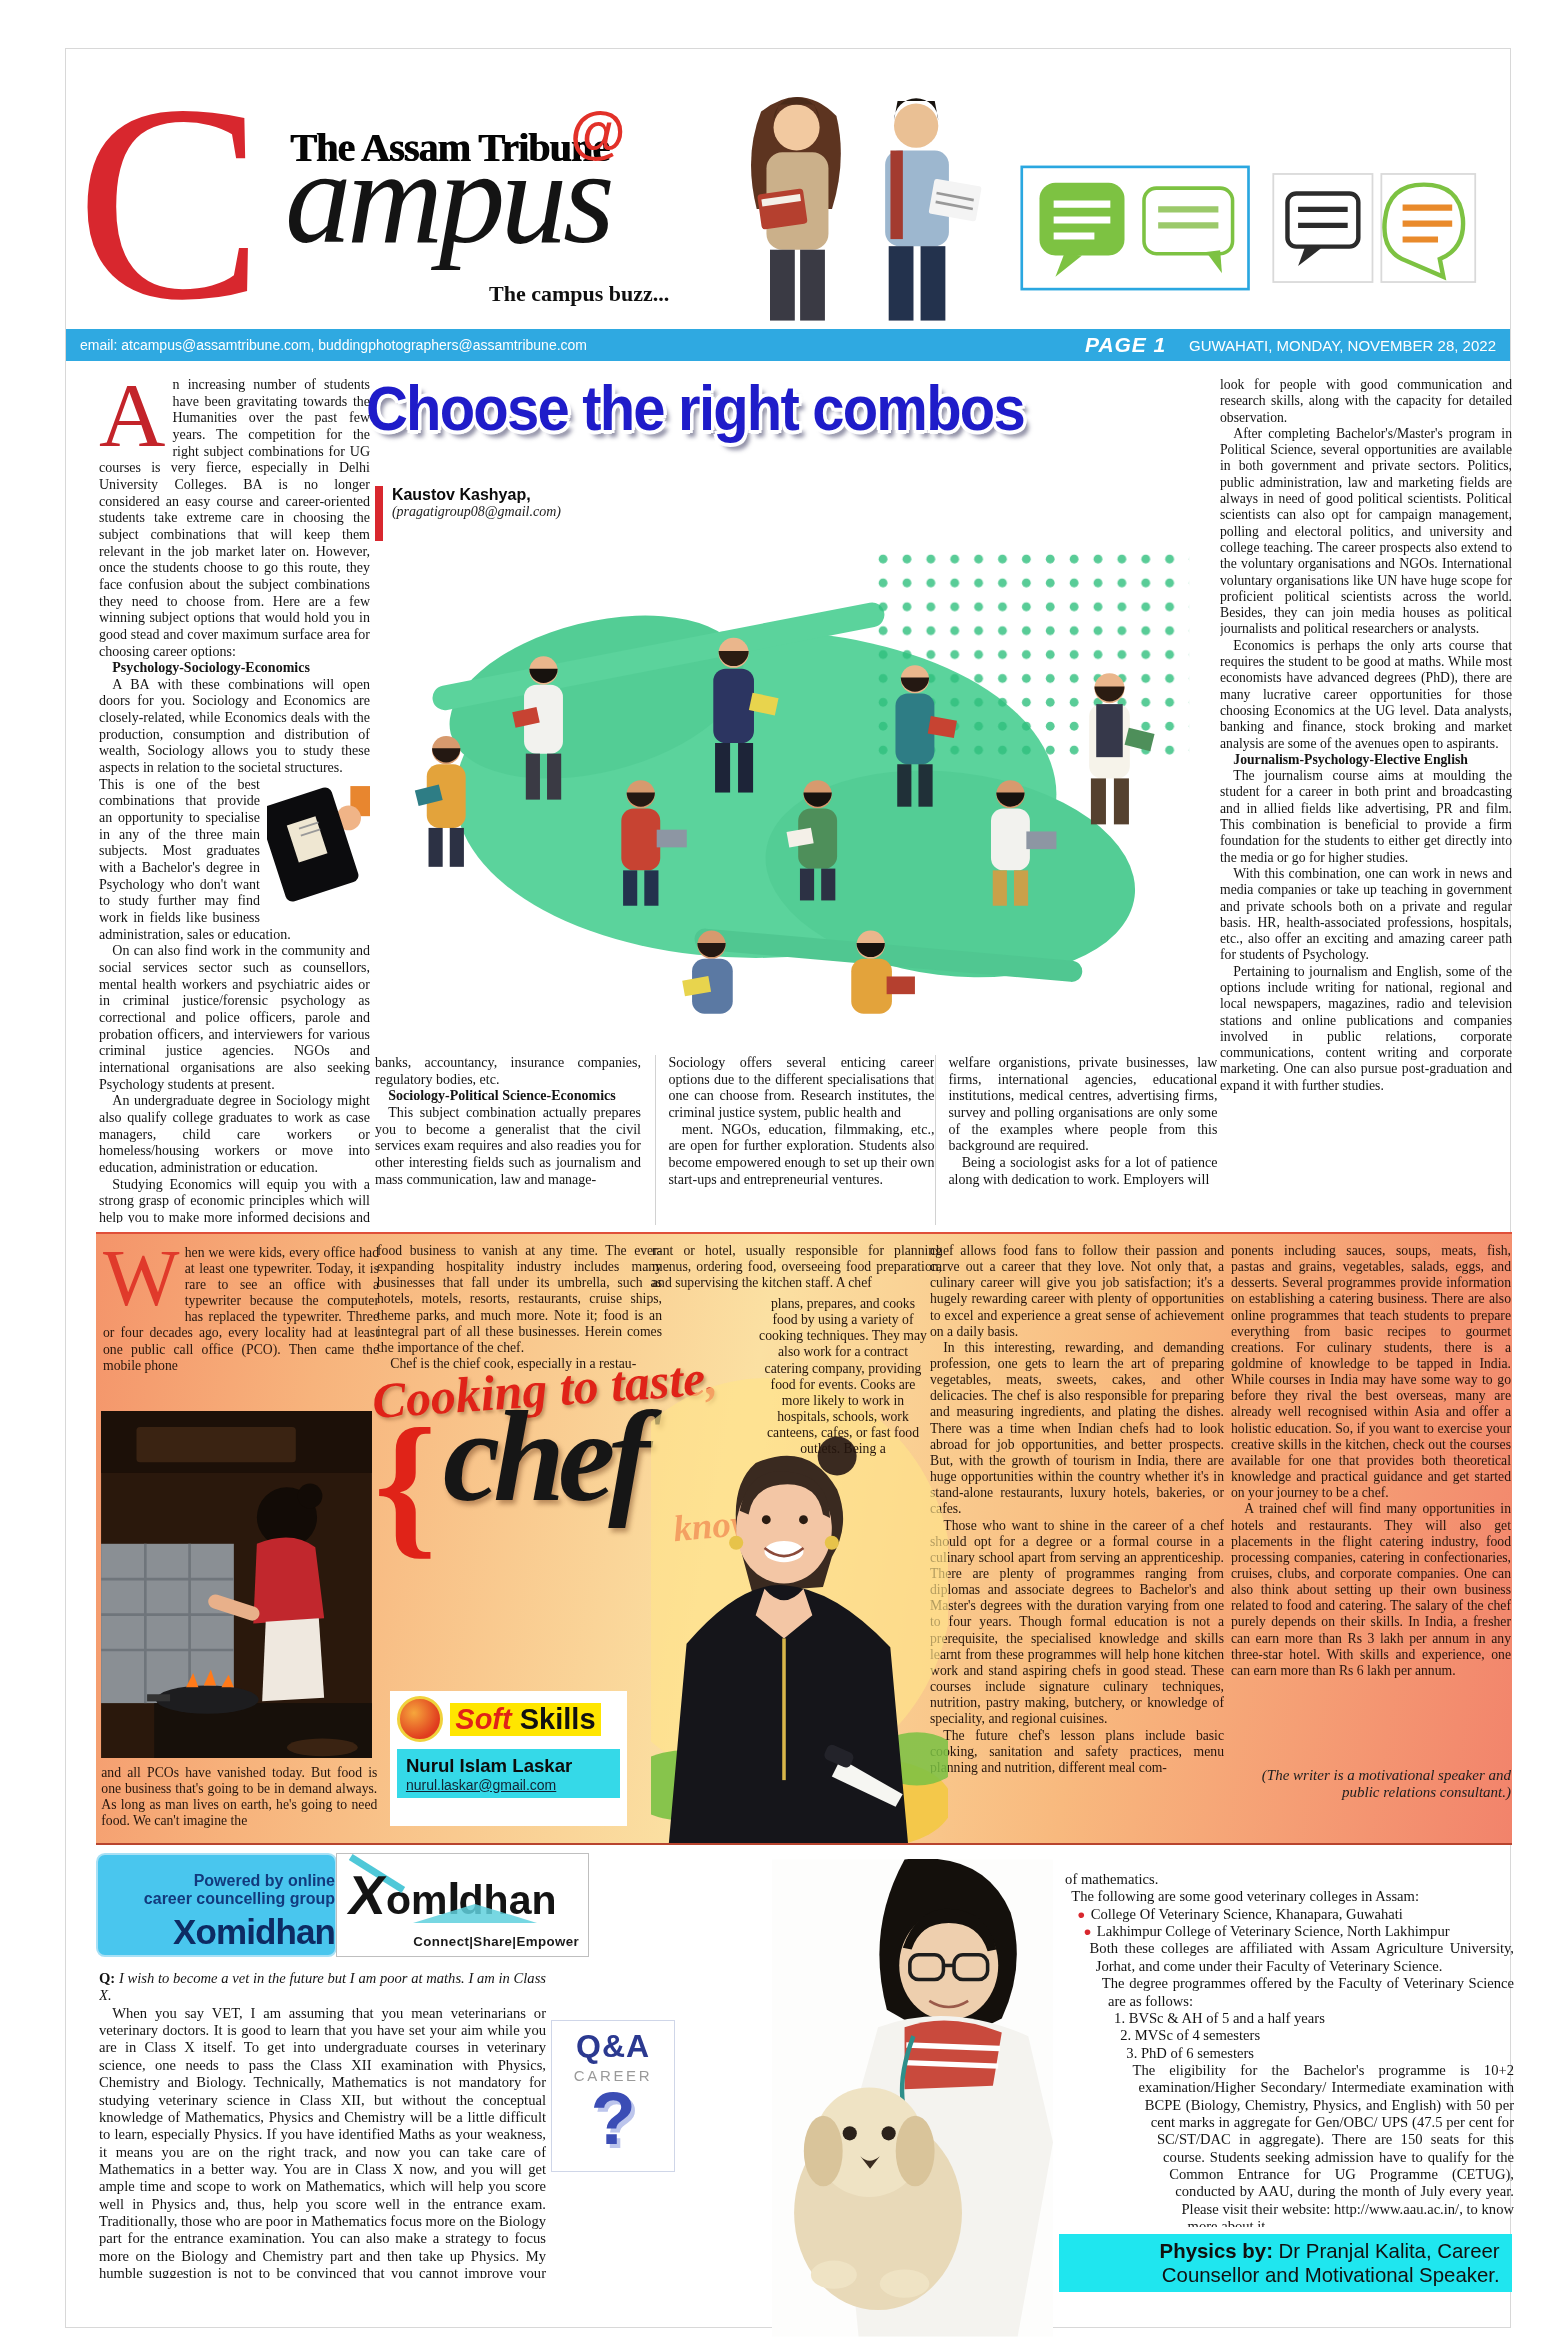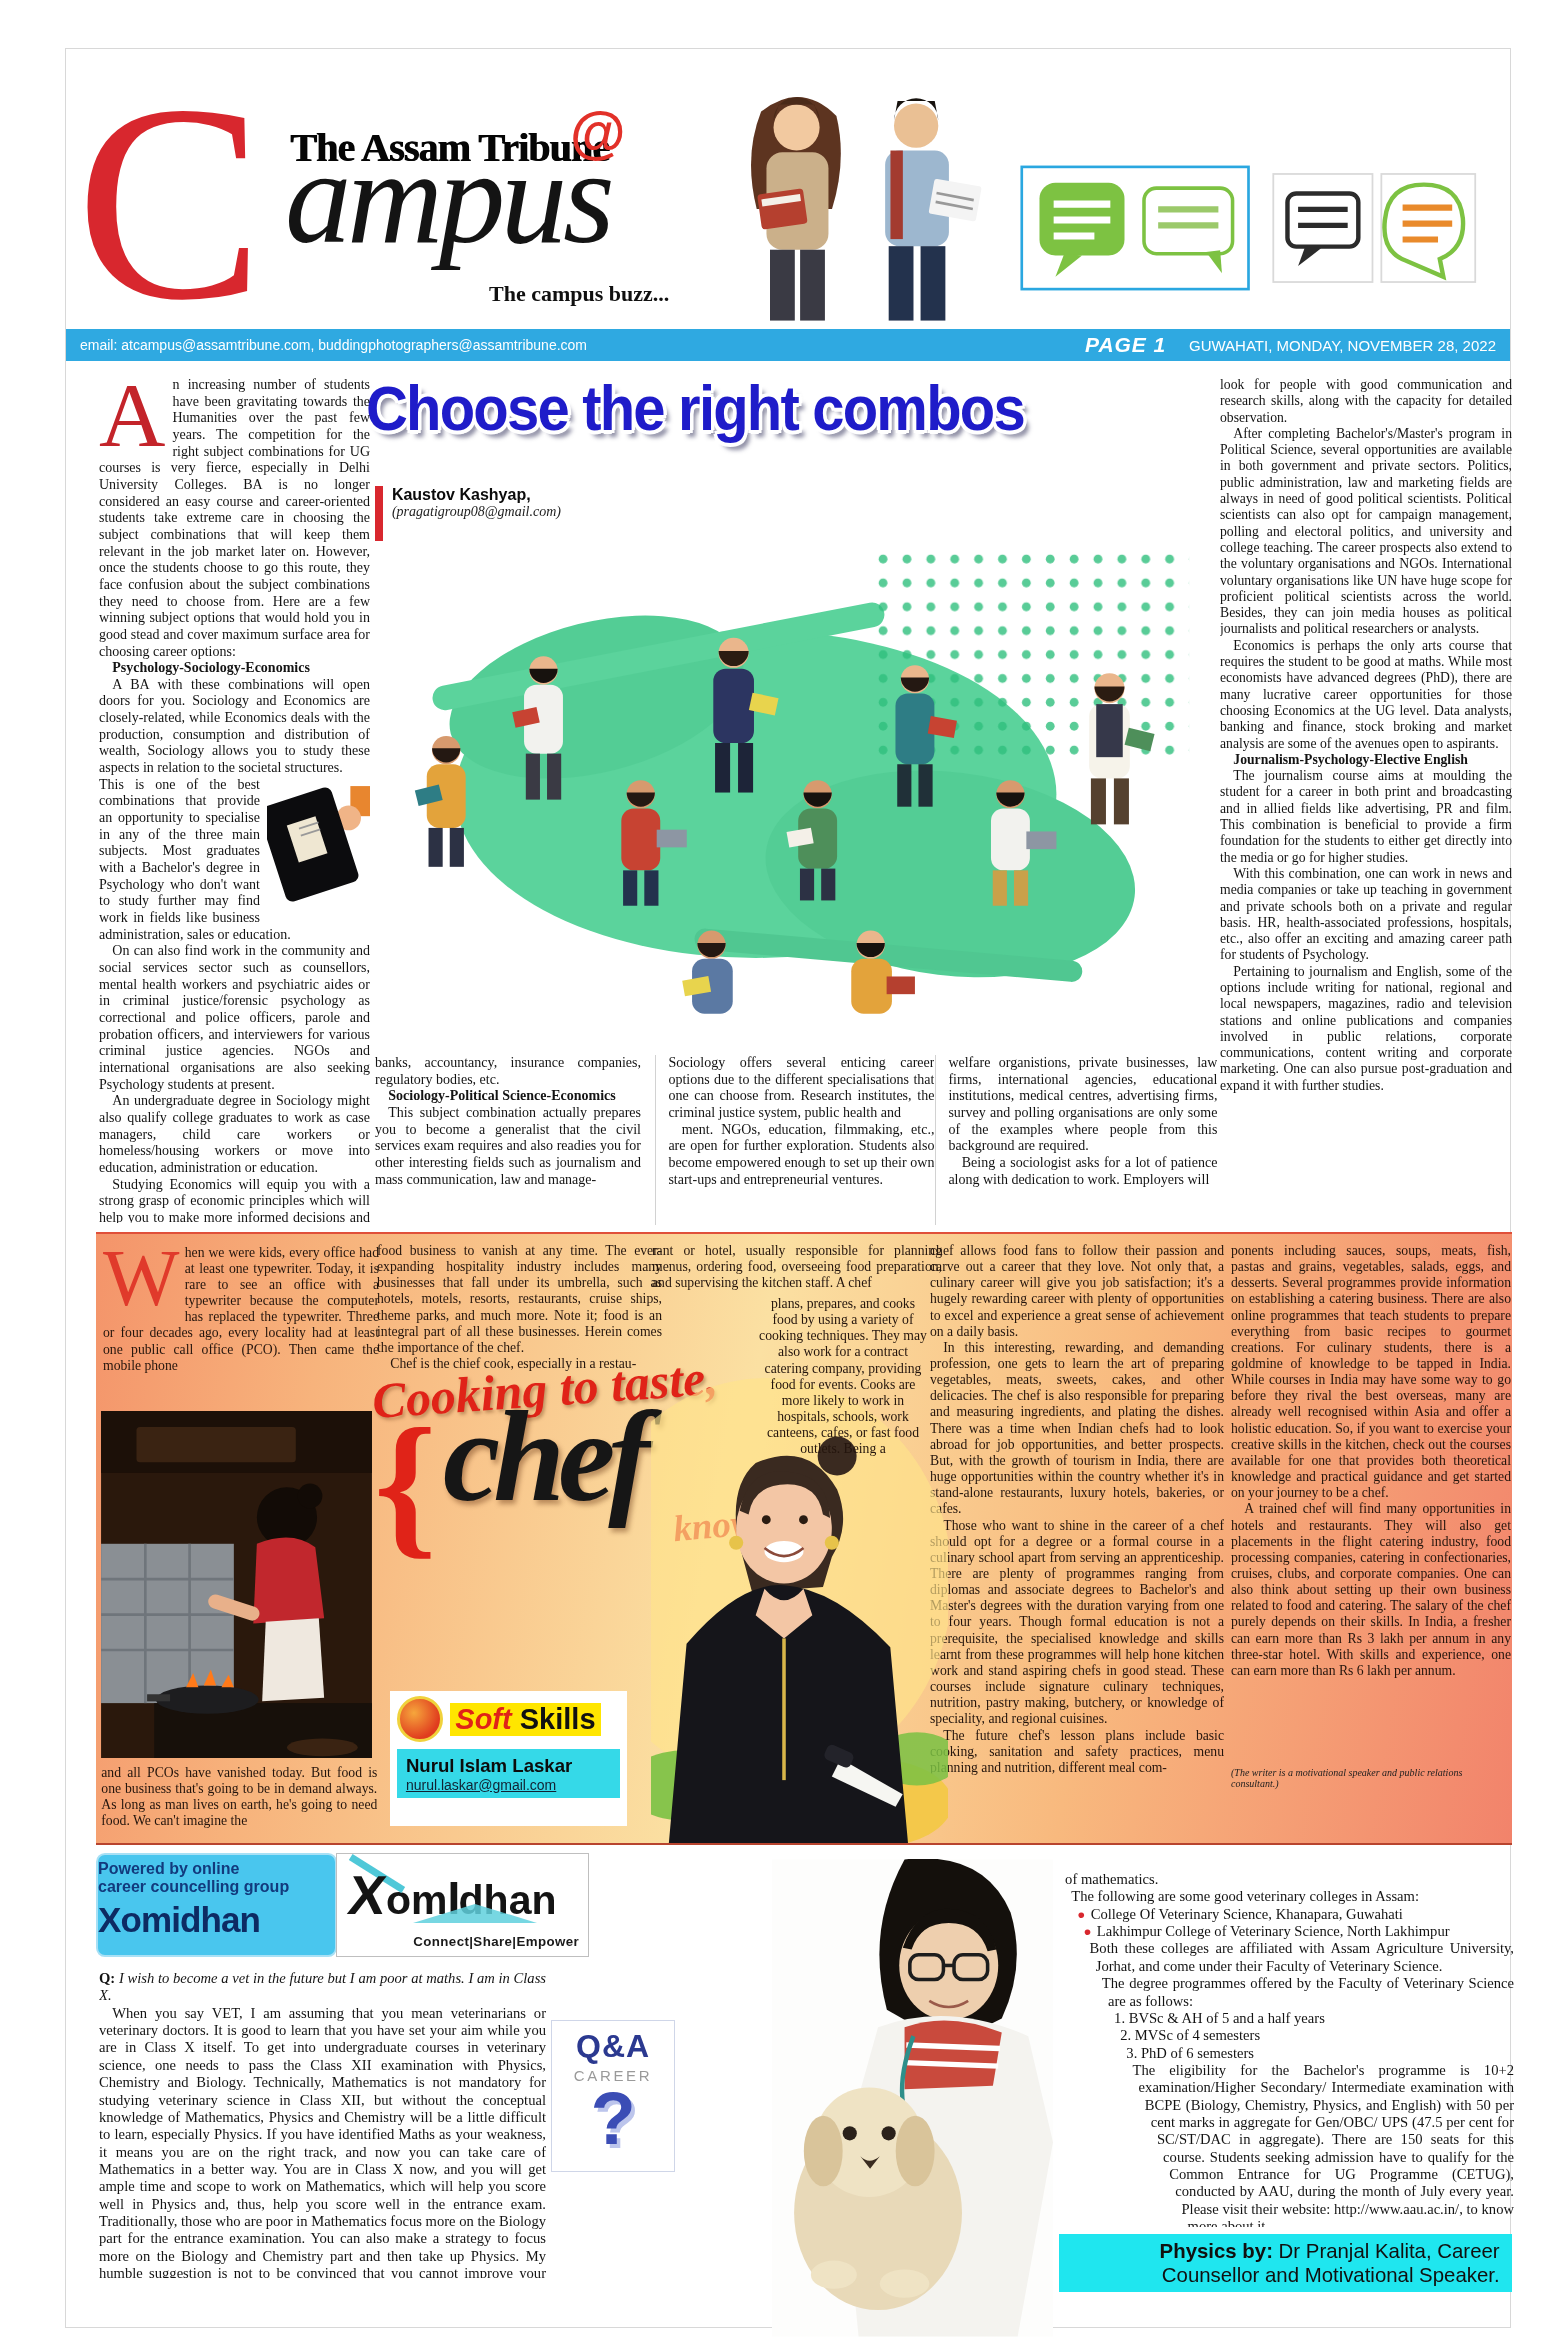--- a/index.html
+++ b/index.html
@@ -55,42 +55,42 @@
   .chef .bodytext{color:#24150d;font-size:13.7px;line-height:1.18;}
   .chef-intro{left:7px;top:10.6px;width:276px;}
   .dropcap-w{float:left;font-size:81px;line-height:.8;color:#e03a2b;padding:1.8px 5.3px 0 0;}
   .cooking-photo{left:5.3px;top:177px;width:271px;height:347px;}
   .chef-caption{left:5.3px;top:531px;width:276px;height:74px;}
   .chef-col2{left:281px;top:8.9px;width:285px;height:161px;}
   .chef-col3a{left:556px;top:8.9px;width:290px;height:55px;}
   .chef-col3b{left:662px;top:62px;width:170px;height:223px;text-align:center;z-index:3;}
   .chef-col4{left:834px;top:8.9px;width:294px;height:591px;}
   .chef-col5{left:1135px;top:8.9px;width:280px;height:513px;}
-  .chef-credit{left:1135px;top:533px;width:280px;font-size:10px;font-style:italic;text-align:left;color:#1d1d1d;}
+  .chef-credit{left:1135px;top:533px;width:280px;font-size:15px;font-style:italic;text-align:right;color:#1d1d1d;}
   .script1{left:276px;top:126px;font-size:50px;font-style:italic;font-weight:bold;color:#e02318;transform:rotate(-4deg);
     font-family:"Liberation Serif",serif;text-shadow:1.8px 2.7px 3.5px rgba(90,40,10,.35);white-space:nowrap;}
   .brace{left:278px;top:170px;font-size:159px;line-height:1;color:#e02318;font-weight:bold;}
   .chef-word{left:347px;top:158px;font-size:129px;font-style:italic;font-weight:bold;letter-spacing:-7px;color:#161616;
     line-height:1;text-shadow:2.7px 3.5px 5.3px rgba(90,40,10,.4);}
   .knows-best{left:577px;top:266px;font-size:37px;font-style:italic;font-weight:bold;color:#e02318;transform:rotate(-5deg);white-space:nowrap;}
   .chef-portrait{left:555px;top:144px;width:297px;height:465px;z-index:2;}
   .soft-box{left:294px;top:457px;width:237px;height:135px;background:#ffffff;z-index:4;padding:5.3px 7px;box-sizing:border-box;}
   .soft-row{display:flex;align-items:center;gap:7px;}
   .soft-icon{width:46px;height:46px;border-radius:50%;background:radial-gradient(circle at 35% 35%,#f6a63c,#e03c1e 70%);
     border:3.5px solid #f0d23c;box-sizing:border-box;flex:0 0 auto;}
   .soft-title{background:#ffe600;padding:1.8px 5.3px;font-family:"Liberation Sans",sans-serif;font-size:29px;line-height:1;}
   .soft-word1{color:#e02318;font-style:italic;font-weight:bold;}
   .soft-word2{color:#111;font-weight:900;}
   .soft-cyan{margin-top:7px;background:#35d9e8;padding:5.3px 8.9px;}
   .soft-name{font-family:"Liberation Sans",sans-serif;font-weight:bold;font-size:18.6px;color:#0c0c0c;}
   .soft-mail{font-family:"Liberation Sans",sans-serif;font-size:14px;color:#123;text-decoration:underline;}
 
   
   .xomi-blue{left:96px;top:1853px;width:241px;height:104px;background:#49c6ee;border:2.7px solid #a8e0f5;border-radius:8.9px;
-    text-align:left;color:#123a7d;font-family:"Liberation Sans",sans-serif;box-sizing:border-box;padding-top:5px;}
+    text-align:right;color:#123a7d;font-family:"Liberation Sans",sans-serif;box-sizing:border-box;padding-top:17px;}
   .xomi-blue .l1{font-size:16px;font-weight:bold;line-height:1.15;}
   .xomi-blue .brand{font-size:35px;font-weight:900;color:#0d2b63;margin-top:3.5px;letter-spacing:-0.9px;}
   .xomi-white{left:336px;top:1853px;width:253px;height:104px;background:#fff;border:0.9px solid #bfbfbf;box-sizing:border-box;
     font-family:"Liberation Sans",sans-serif;overflow:hidden;}
   .xlogo{margin:8.9px 0 0 12.4px;white-space:nowrap;}
   .xl-x{font-size:55px;font-weight:900;color:#141414;transform:skewX(-8deg);display:inline-block;}
   .xl-slash{position:absolute;left:8.9px;top:16px;width:62px;height:7px;background:#4fc8d8;transform:rotate(32deg);}
   .xl-om{font-size:41px;font-weight:bold;color:#141414;}
   .xl-i{font-size:46px;font-weight:900;color:#141414;letter-spacing:-1.8px;}
   .xl-dhan{font-size:41px;font-weight:bold;color:#141414;}

